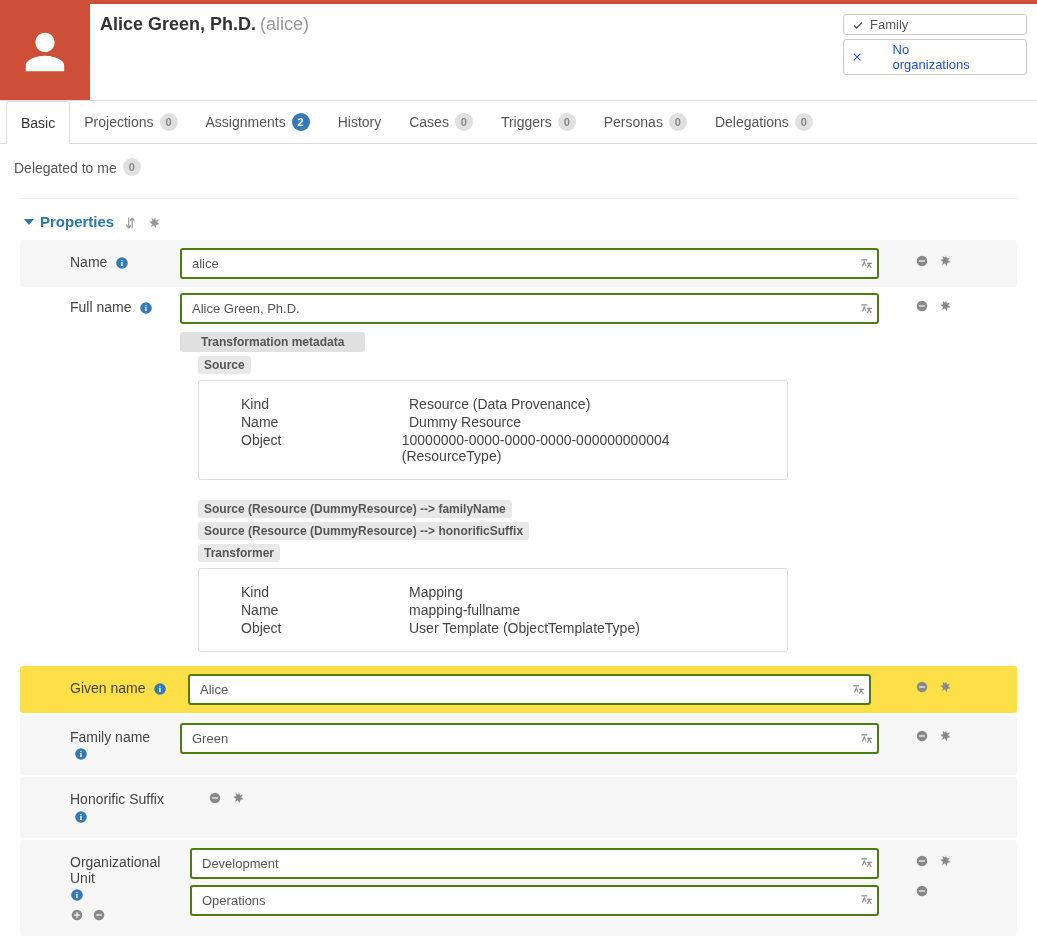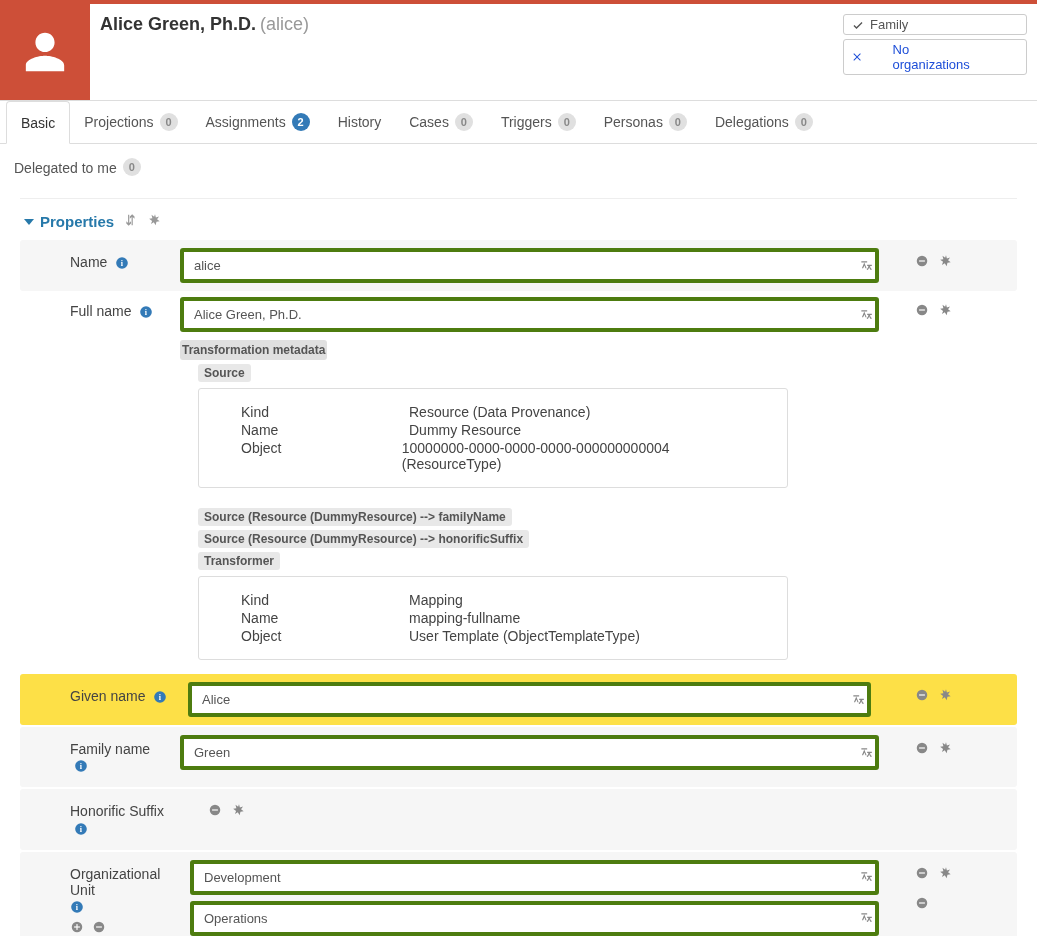--- a/index.html
+++ b/index.html
@@ -22,36 +22,36 @@
   .tab { padding: 12px 14px; color: #555; cursor: pointer; display: inline-flex; align-items: center; gap: 6px; font-size: 14px; }
   .tab.active { background: #fff; border: 1px solid #ddd; border-bottom: 1px solid #fff; margin-bottom: -1px; color: #333; border-radius: 4px 4px 0 0;}
   .tab-badge { background: #e0e0e0; color: #888; border-radius: 9px; min-width: 18px; height: 18px; display: inline-flex; align-items: center; justify-content: center; font-size: 11px; padding: 0 5px; font-weight:700;}
   .tab-badge.blue { background: #337ab7; color: #fff; }
   
   .subtabs { padding: 10px 14px 0 14px; }
   .subtab { display: inline-flex; align-items: flex-end; gap: 6px; color: #555; padding: 4px 0;}
   
   .content { padding: 10px 20px 20px 20px; }
   .section-hr { border: 0; border-top: 1px solid #eee; margin: 8px 0 14px 0; }
-  .section-header { display: flex; align-items: flex-start; gap: 10px; margin: 4px 0 10px 4px;}
+  .section-header { display: flex; align-items: flex-end; gap: 10px; margin: 4px 0 10px 4px;}
   .section-title { color: #2779aa; font-size: 15px; font-weight: 700; display: inline-flex; align-items: center; gap: 6px;}
   .section-title .caret { width: 0; height: 0; border-left: 5px solid transparent; border-right: 5px solid transparent; border-top: 6px solid #2779aa;}
   .section-icons { color: #999; display: inline-flex; gap: 10px;}
   
   .form-row { display: flex; align-items: flex-start; padding: 6px 0; border-top: 0px solid #eee; position: relative;}
   .form-label { width: 160px; padding: 6px 10px 6px 50px; color: #444; font-size: 14px; text-align: left; }
   .form-label .info-icon { color: #337ab7; margin-left: 4px; }
   .form-control-wrap { flex: 1; display: flex; flex-direction: column; gap: 6px; padding-right: 8px;}
   .input-row { display: flex; align-items: center; gap: 10px;}
   .text-input { flex: 1; position: relative; }
-  .text-input input { width: 100%; padding: 6px 28px 6px 10px; border: 4px solid #4d7c0f; border-radius: 3px; font-size: 13px; color: #555; background:#fff;}
+  .text-input input { width: 100%; padding: 6px 28px 6px 10px; border: 2px solid #4d7c0f; border-radius: 3px; font-size: 13px; color: #555; background:#fff;}
   .text-input .lang-icon { position: absolute; right: 6px; top: 50%; transform: translateY(-50%); color: #888; }
   .row-actions { width: 130px; padding: 6px 0 0 28px; display: flex; gap: 10px; color: #888; }
   
-  .meta-chip { display: inline-block; background: #e0e0e0; color: #555; font-size: 12px; font-weight: 700; padding: 3px 2px; border-radius: 3px; margin: 2px 0;}
+  .meta-chip { display: inline-block; background: #e0e0e0; color: #555; font-size: 12px; font-weight: 700; padding: 3px 21px; border-radius: 3px; margin: 2px 0;}
   .sub-chip { display: inline-block; background: #e8e8e8; color: #555; font-size: 12px; font-weight: 700; padding: 2px 6px; border-radius: 3px; margin: 2px 0 2px 18px;}
   .meta-panel { border: 1px solid #ddd; border-radius: 3px; padding: 14px 30px; margin: 4px 0 8px 18px; max-width: 590px;}
   .kv-row { display: flex; padding: 1px 0; font-size: 14px; color: #444;}
   .kv-key { width: 180px; padding-left: 12px;}
   .kv-val {}
   
   .icon { display: inline-flex; vertical-align: middle; }
   .svg12 { width: 12px; height: 12px; fill: currentColor;}
   .svg14 { width: 14px; height: 14px; fill: currentColor;}
   .add-remove-icons { margin-top: 6px; display: flex; gap: 8px; color: #888; padding-left: 50px;}

